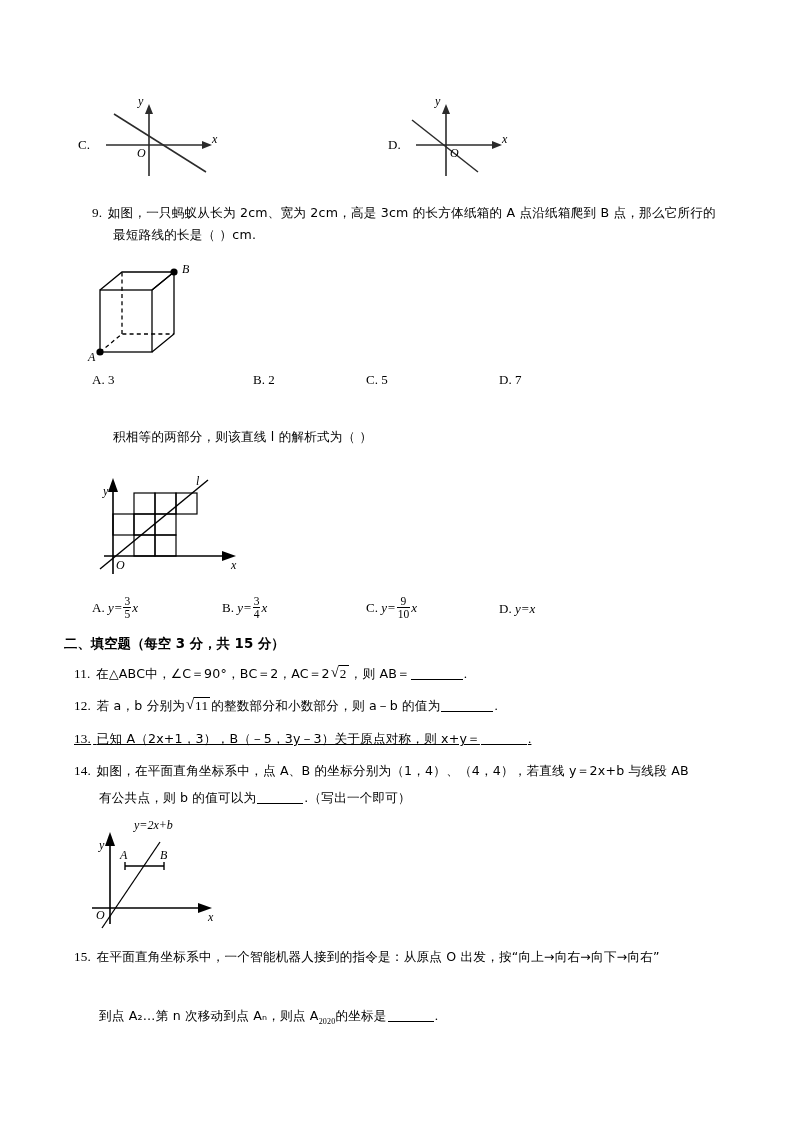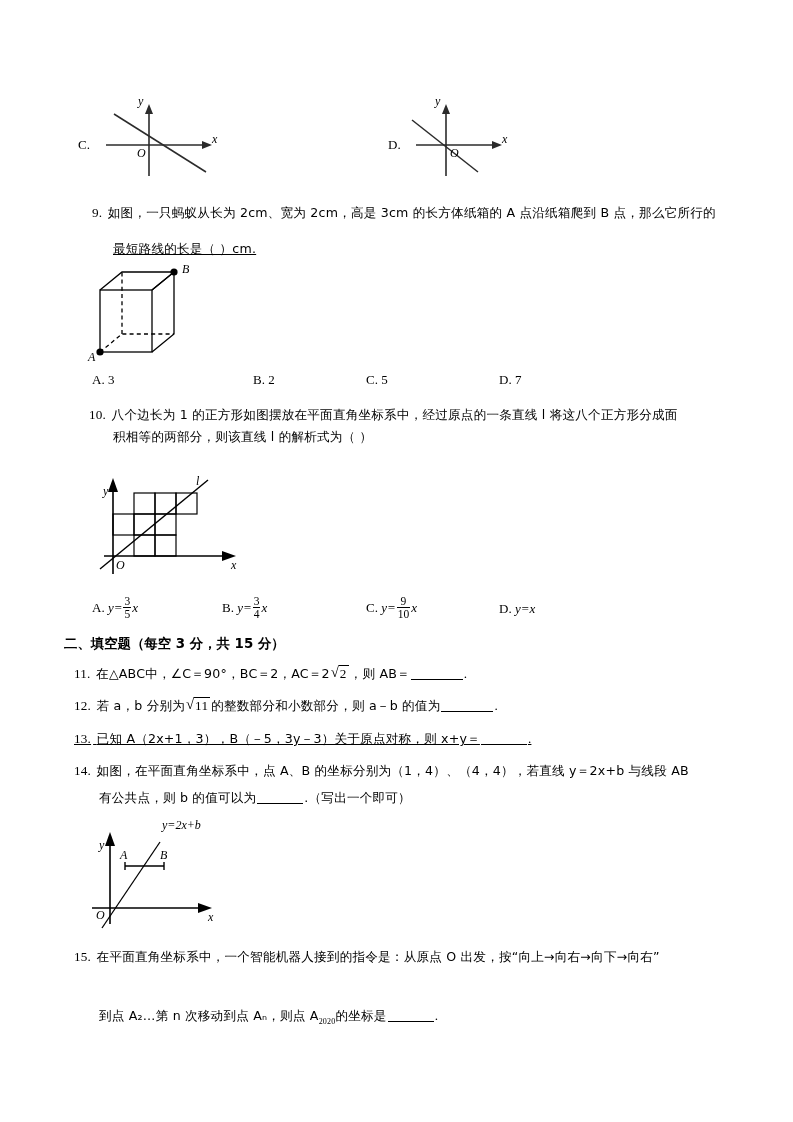--- a/index.html
+++ b/index.html
@@ -128,21 +128,21 @@
     <div style="position:absolute;left:0;top:49px;font-size:13px;">D.</div>
     <div style="position:absolute;left:47px;top:6px;font-size:12px;font-style:italic;">y</div>
     <div style="position:absolute;left:114px;top:44px;font-size:12px;font-style:italic;">x</div>
     <div style="position:absolute;left:62px;top:58px;font-size:12px;font-style:italic;">O</div>
   </div>
 
   <div class="qline" style="left:92px; top:203px;">
     <span class="qnum">9.</span>
     <span class="cn">如图，一只蚂蚁从长为 2cm、宽为 2cm，高是 3cm 的长方体纸箱的 A 点沿纸箱爬到 B 点，那么它所行的</span>
   </div>
-  <div class="qline" style="left:113px; top:239px;text-decoration:underline;">
+  <div class="qline" style="left:113px; top:225px;">
     <span class="cn">最短路线的长是（      ）cm.</span>
   </div>
 
   <div class="fig" style="left:78px; top:262px; width:125px; height:105px;">
     <svg width="125" height="105" viewBox="0 0 125 105">
       <g stroke="#000" stroke-width="1.3" fill="none">
 
         <rect x="22" y="28" width="52" height="62"></rect>
 
         <polyline points="22,28 44,10 96,10 74,28"></polyline>
@@ -169,24 +169,20 @@
   </div>
   <div class="opt" style="left:366px; top:372px;">
     <span>C.</span>
     <span>5</span>
   </div>
   <div class="opt" style="left:499px; top:372px;">
     <span>D.</span>
     <span>7</span>
   </div>
 
-  <div class="qline" style="left:89px; top:405px;">
-    <span class="qnum">10.</span>
-    <span class="cn">八个边长为 1 的正方形如图摆放在平面直角坐标系中，经过原点的一条直线 l 将这八个正方形分成面</span>
-  </div>
   <div class="qline" style="left:113px; top:427px;">
     <span class="cn">积相等的两部分，则该直线 l 的解析式为（      ）</span>
   </div>
 
   <div class="fig" style="left:84px; top:470px; width:170px; height:110px;">
     <svg width="170" height="110" viewBox="0 0 170 110">
 
       <g stroke="#000" stroke-width="1.6" fill="none">
         <line x1="20" y1="86" x2="140" y2="86"></line>
         <polygon points="138,81 152,86 138,91" fill="#000" stroke="none"></polygon>
@@ -270,21 +266,21 @@
       </g>
 
       <line x1="24" y1="110" x2="82" y2="24" stroke="#000" stroke-width="1.3"></line>
 
       <g stroke="#000" stroke-width="1.4">
         <line x1="47" y1="48" x2="86" y2="48"></line>
         <line x1="47" y1="44" x2="47" y2="52"></line>
         <line x1="86" y1="44" x2="86" y2="52"></line>
       </g>
     </svg>
-    <div style="position:absolute;left:56px;top:0px;font-size:12px;font-style:italic;margin-left:28px;">y=2x+b</div>
+    <div style="position:absolute;left:56px;top:0px;font-size:12px;font-style:italic;">y=2x+b</div>
     <div style="position:absolute;left:21px;top:20px;font-size:12px;font-style:italic;">y</div>
     <div style="position:absolute;left:130px;top:92px;font-size:12px;font-style:italic;">x</div>
     <div style="position:absolute;left:18px;top:90px;font-size:12px;font-style:italic;">O</div>
     <div style="position:absolute;left:42px;top:30px;font-size:12px;font-style:italic;">A</div>
     <div style="position:absolute;left:82px;top:30px;font-size:12px;font-style:italic;">B</div>
   </div>
 
   <div class="qline" style="left:74px; top:947px;">
     <span class="qnum">15.</span>
     <span class="cn">在平面直角坐标系中，一个智能机器人接到的指令是：从原点 O 出发，按“向上→向右→向下→向右”</span>

